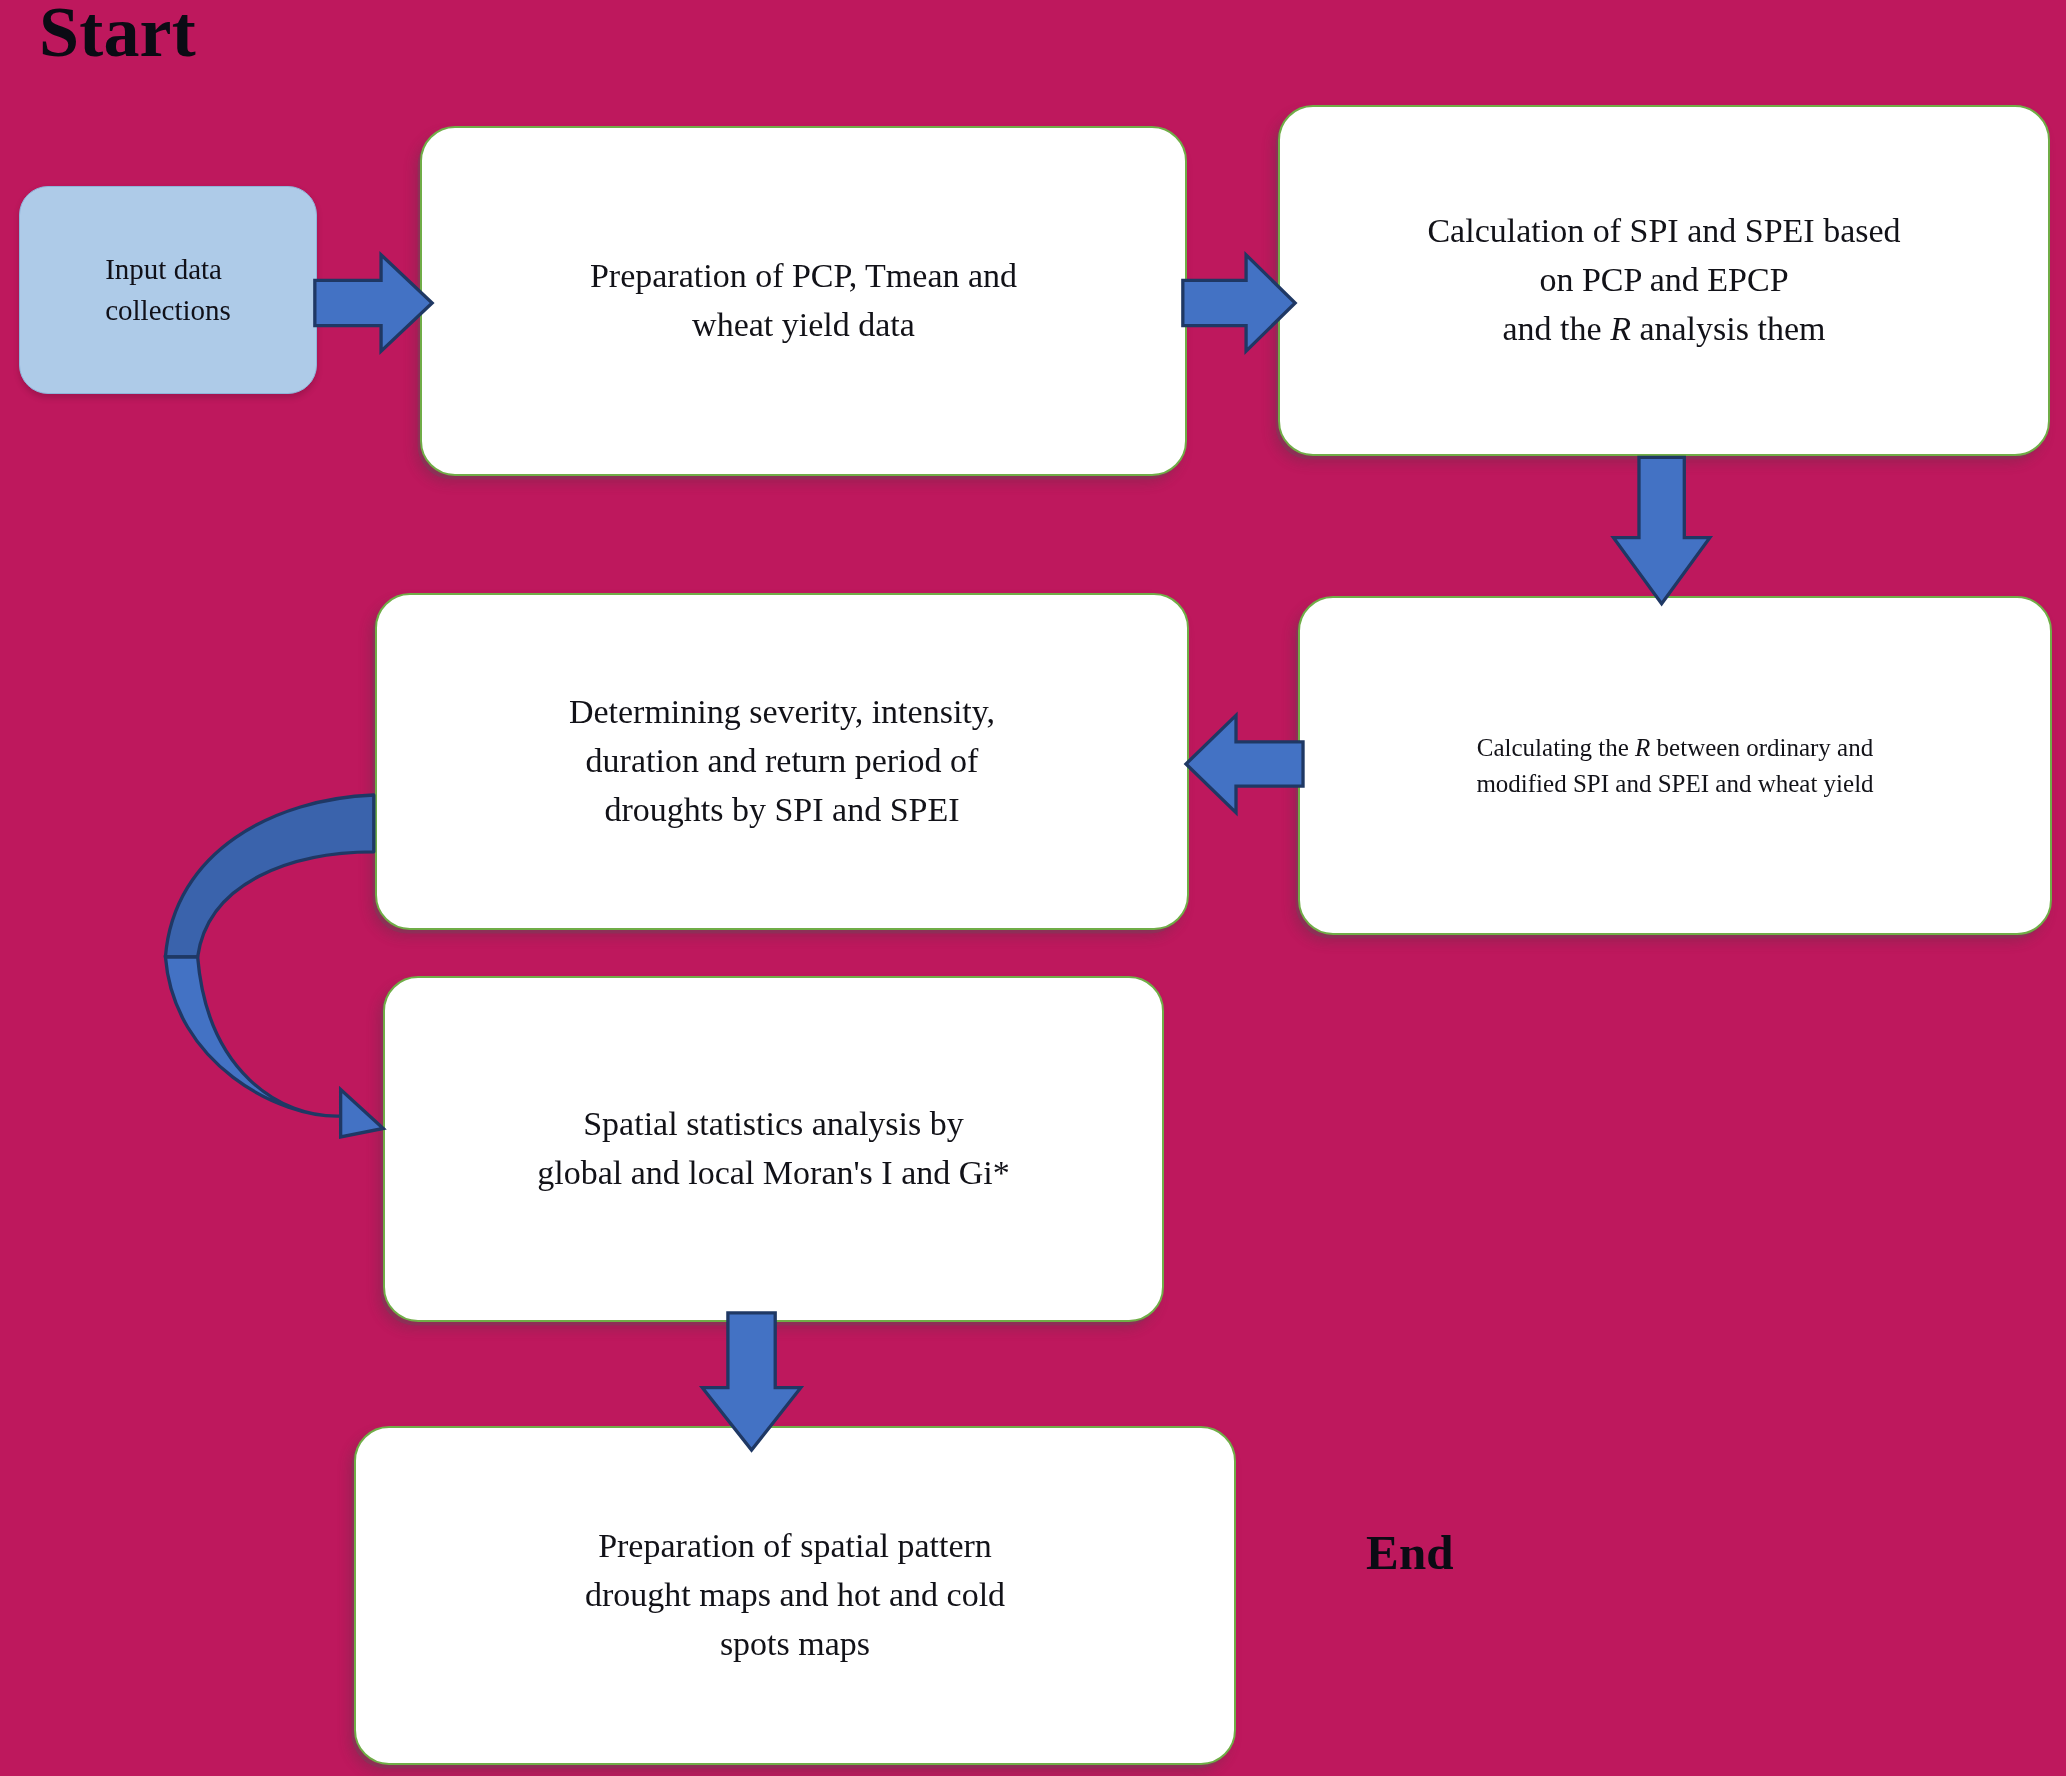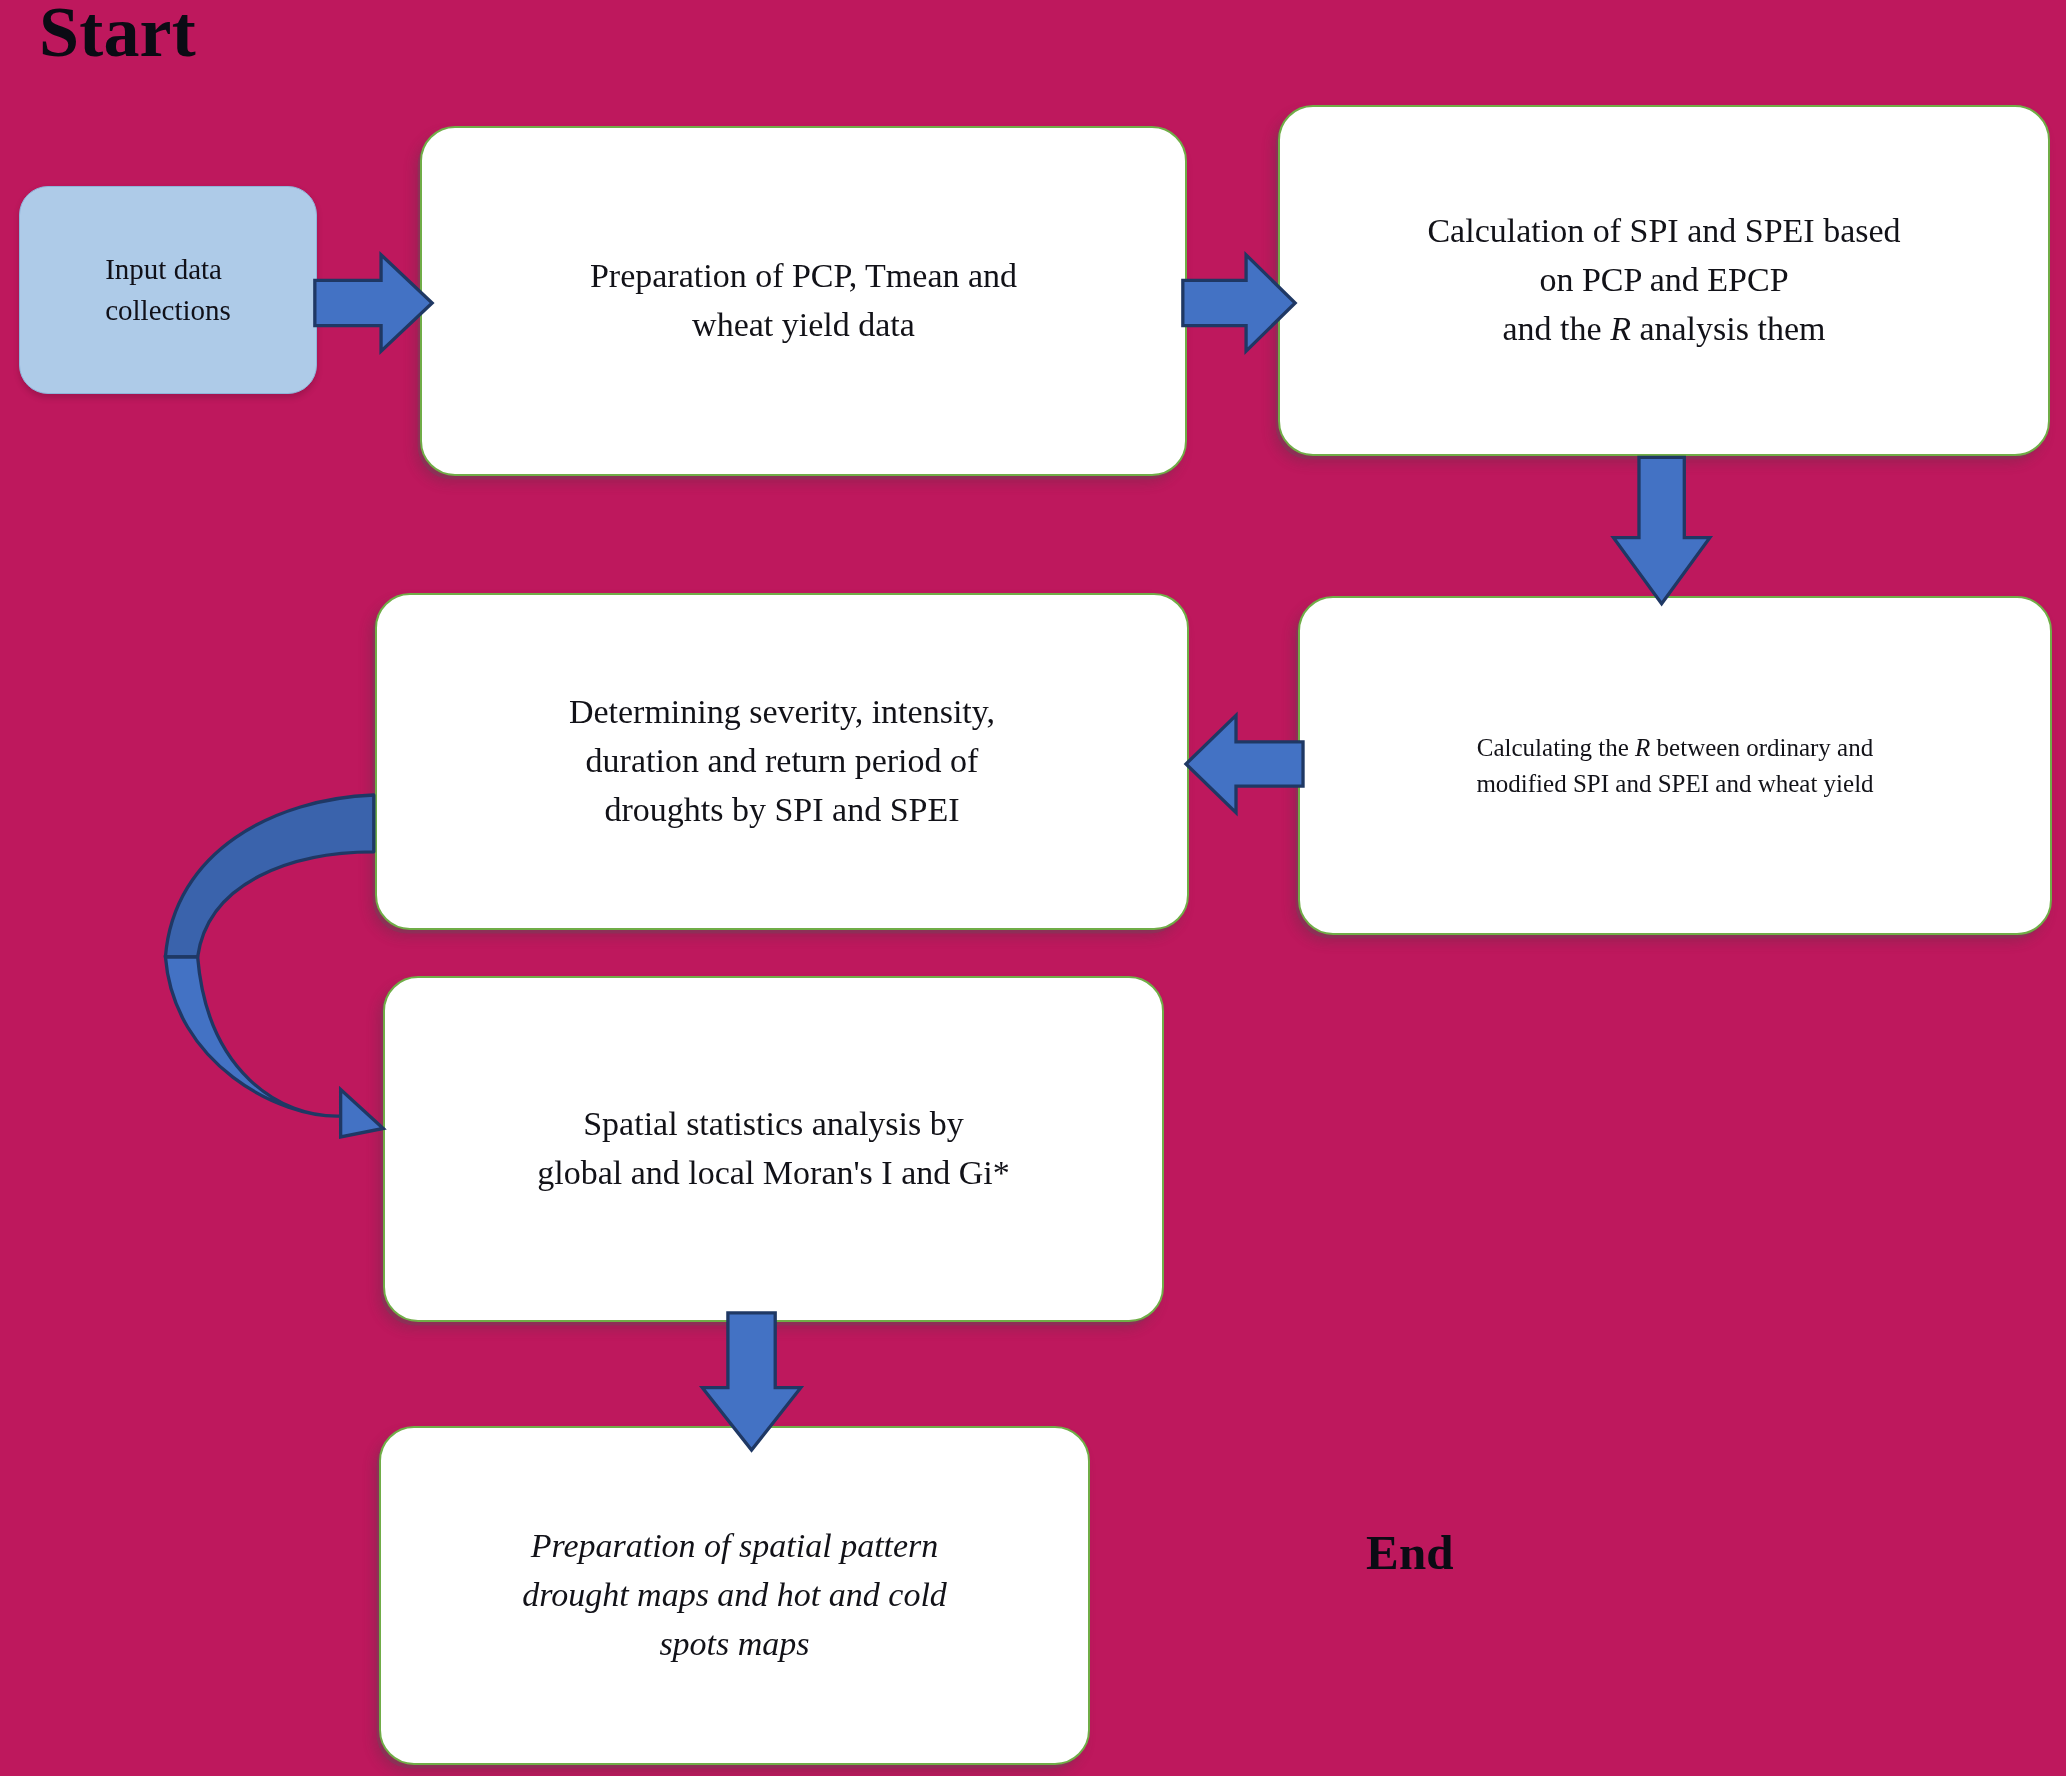--- a/index.html
+++ b/index.html
@@ -128,21 +128,21 @@
     <div class="node-text">Determining severity, intensity,
 duration and return period of
 droughts by SPI and SPEI</div>
   </div>
 
   <div class="node-proc" style="left:383px; top:976px; width:781px; height:346px;">
     <div class="node-text">Spatial statistics analysis by
 global and local Moran's I and Gi*</div>
   </div>
 
-  <div class="node-proc" style="left:379px; top:1426px; width:711px; height:339px;font-style:italic;">
+  <div class="node-proc" style="left:354px; top:1426px; width:882px; height:339px;">
     <div class="node-text">Preparation of spatial pattern
 drought maps and hot and cold
 spots maps</div>
   </div>
 
   <svg class="arrow-svg" style="left:312px; top:246px;" width="123" height="114" viewBox="0 0 260 240">
     <polygon class="arrow-body" points="6,72 146,72 146,18 254,120 146,222 146,168 6,168"></polygon>
   </svg>
 
   <svg class="arrow-svg" style="left:1180px; top:246px;" width="118" height="114" viewBox="0 0 250 240">

